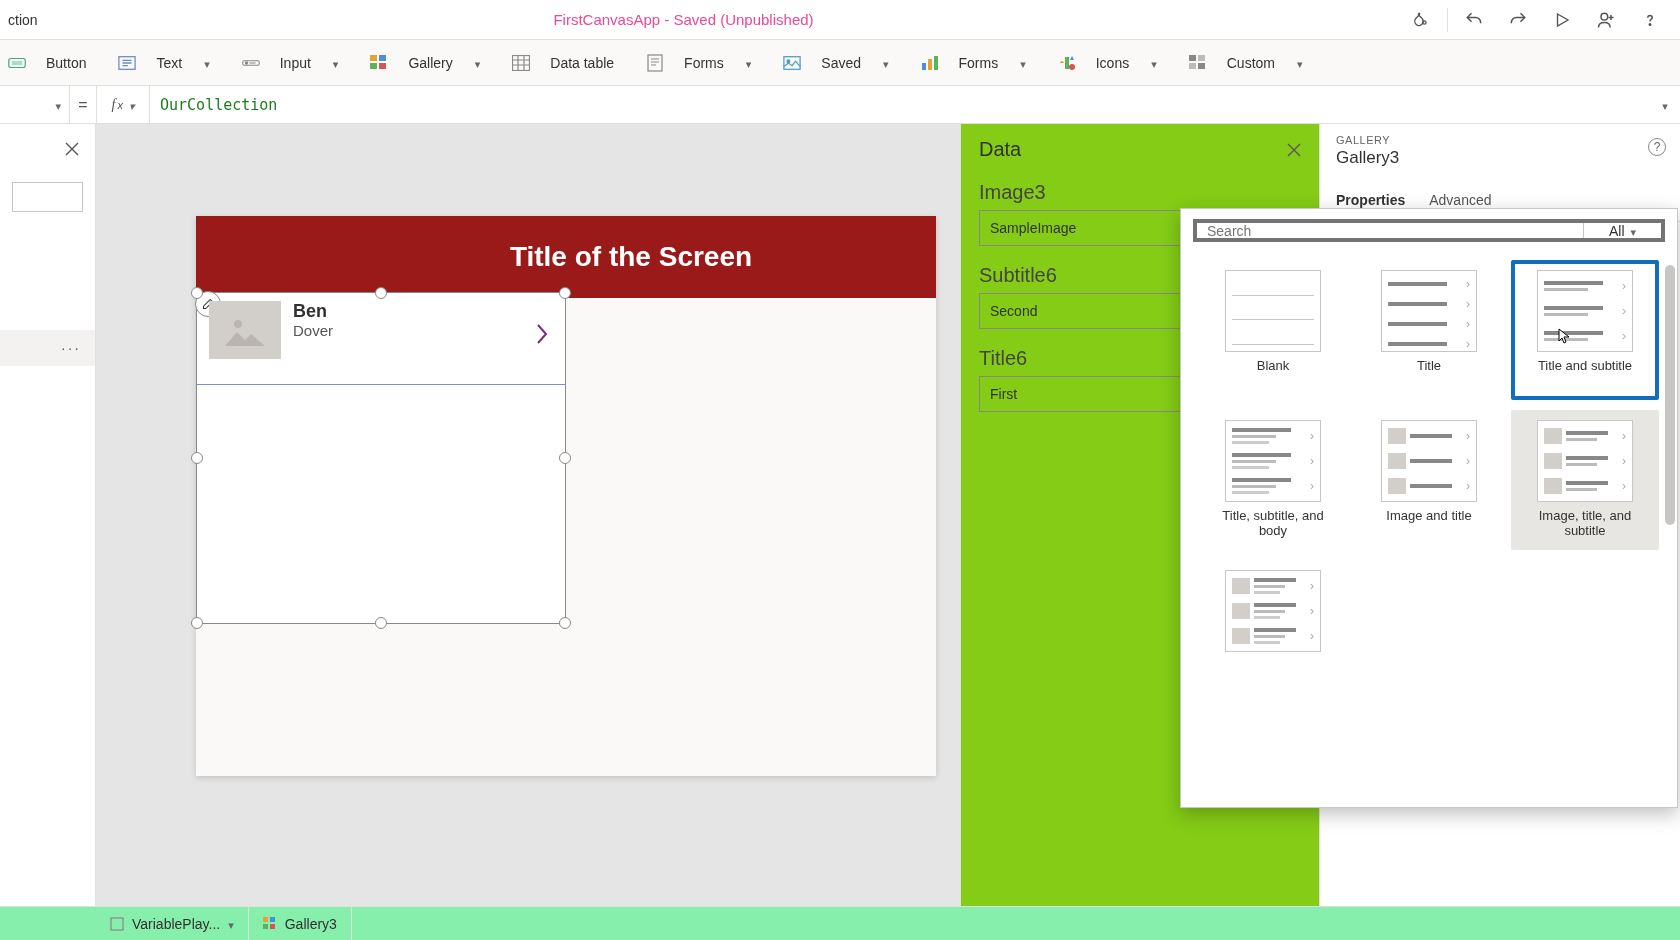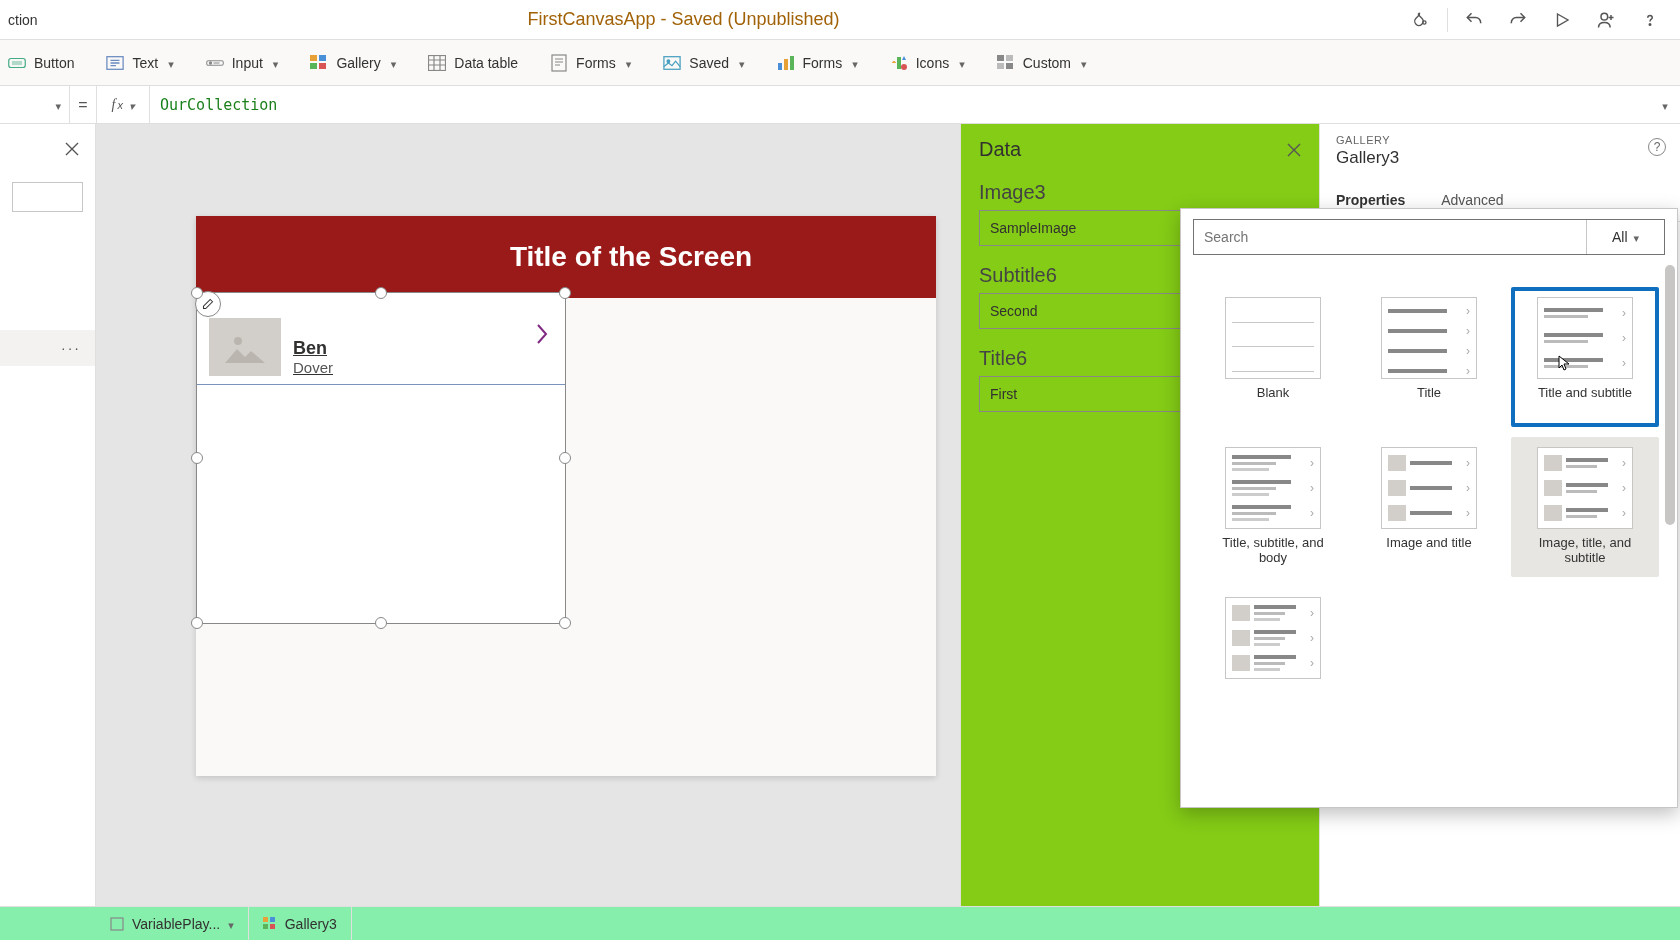--- a/index.html
+++ b/index.html
@@ -13,28 +13,28 @@
     --header-red: #9a1a1a;
     --purple: #7f2982;
     --blue-highlight: #106ebe;
   }
   * { box-sizing: border-box; }
   html,body { margin:0; padding:0; height:100%; font-family: "Segoe UI", Arial, sans-serif; font-size:14px; color:var(--text); background:#fff; overflow:hidden;}
   
   
   .titlebar { height:40px; display:flex; align-items:center; border-bottom:1px solid var(--border); padding:0 8px;}
   .titlebar .left { width:60px; font-size:14px; color:#333; }
-  .titlebar .center { flex:1; text-align:center; color:#a16207; font-size:18px; padding-right:100px;}
+  .titlebar .center { flex:1; text-align:center; color:#ec4899; font-size:15px; padding-right:100px;}
   .titlebar .right { display:flex; gap:0;}
   .titlebar .right .tbtn { width:44px; height:40px; display:flex; align-items:center; justify-content:center; cursor:pointer; color:#555;}
   .titlebar .right .sep { width:1px; background:var(--border); margin:8px 4px;}
   
   
   .ribbon { height:46px; background:var(--ribbon-bg); border-bottom:1px solid var(--border); display:flex; align-items:center; padding:0 6px; gap:28px;}
-  .ribbon .item { display:flex; align-items:center; gap:8px; color:#333; cursor:pointer; padding:4px 2px;}
+  .ribbon .item { display:flex; align-items:center; gap:20px; color:#333; cursor:pointer; padding:4px 2px;}
   .ribbon .item .icn { width:18px; height:18px; display:flex; align-items:center; justify-content:center; color:#666;}
   .ribbon .item .chev { margin-left:2px; color:#666;}
   
   
   .formula { height:38px; display:flex; align-items:center; border-bottom:1px solid var(--border);}
   .formula .propsel { width:70px; height:38px; display:flex; align-items:center; justify-content:flex-end; padding-right:8px; border-right:1px solid var(--border);}
   .formula .eq { width:26px; text-align:center; font-size:16px; color:#555;}
   .formula .fx { width:54px; display:flex; align-items:center; gap:2px; color:#555; font-style:italic; border-left:1px solid var(--border); border-right:1px solid var(--border); height:100%; justify-content:center;}
   .formula .input { flex:1; padding:0 10px; color:#1a7f1a; font-family: Consolas, monospace; font-size:15px;}
   .formula .expand { width:30px; text-align:center; color:#666;}
@@ -46,51 +46,51 @@
   .treepane .close { height:50px; display:flex; align-items:center; justify-content:flex-end; padding-right:16px; color:#555; cursor:pointer;}
   .treepane .slot { margin:8px 12px; height:30px; border:1px solid #c8c6c4; background:#fff;}
   .treepane .row { height:36px; display:flex; align-items:center; justify-content:flex-end; padding-right:14px; margin-top:110px; background:#f3f2f1;}
   .treepane .row .dots { letter-spacing:2px; color:#555;}
   
   .canvaswrap { flex:1; position:relative; background:var(--canvas-bg); overflow:hidden;}
   .canvas { position:absolute; left:100px; top:92px; width:740px; height:560px; background:#faf9f8; box-shadow: 0 2px 6px rgba(0,0,0,0.15);}
   .canvas .apphdr { height:82px; background:var(--header-red); color:#fff; display:flex; align-items:center; justify-content:center; font-size:28px; font-weight:700; padding-right:0;}
   
   .gallery { position:absolute; left:0; top:76px; width:370px; height:332px; border:1px solid #888; background:#fff;}
-  .gallery .grow { height:92px; border-bottom:1px solid #7a93bc; display:flex; align-items:flex-end; padding:8px 12px; gap:12px; position:relative;text-decoration:underline;}
+  .gallery .grow { height:92px; border-bottom:1px solid #7a93bc; display:flex; align-items:flex-start; padding:8px 12px; gap:12px; position:relative;}
   .gallery .grow .img { width:72px; height:58px; background:#d2cfca; display:flex; align-items:center; justify-content:center;}
   .gallery .grow .txt .t1 { font-weight:600; font-size:18px;}
   .gallery .grow .txt .t2 { font-size:15px; color:#555;}
   .gallery .grow .nx { position:absolute; right:16px; top:30px; color:var(--purple); font-size:20px;}
   .pencil { position:absolute; left:-2px; top:-2px; width:26px; height:26px; border-radius:50%; background:#fff; border:1px solid #888; display:flex; align-items:center; justify-content:center; font-size:13px;}
   .handle { position:absolute; width:12px; height:12px; background:#fff; border:1px solid #888; border-radius:50%;}
   
   .midpane { width:360px; border-left:1px solid var(--border); border-right:1px solid var(--border); background:#84cc16; padding:14px 18px;}
   .midpane .hdr { display:flex; align-items:center; justify-content:space-between; margin-bottom:20px;}
   .midpane .hdr .ttl { font-size:20px; font-weight:400;}
   .midpane .lbl { font-size:20px; color:#444; margin-top:18px; margin-bottom:6px;}
   .midpane .sel { border:1px solid #8a8886; height:36px; display:flex; align-items:center; justify-content:space-between; padding:0 10px; cursor:pointer;}
   .midpane .sel .chev { color:#666;}
   .midpane .cutoff { width:300px; overflow:hidden;}
   
   .rightpane { width:360px; background:#fff; position:relative;}
   .rightpane .top { padding:10px 16px 0 16px;}
   .rightpane .top .cat { font-size:11px; letter-spacing:0.5px; color:#666; text-transform:uppercase;}
   .rightpane .top .name { font-size:17px; margin-top:2px; font-weight:400;}
   .rightpane .top .help { position:absolute; right:14px; top:14px; width:18px; height:18px; border:1.2px solid #888; border-radius:50%; display:flex; align-items:center; justify-content:center; font-size:12px; color:#666;}
-  .rightpane .tabs { display:flex; gap:36px; margin-top:16px; border-bottom:1px solid var(--border); padding:0 16px;}
+  .rightpane .tabs { display:flex; gap:24px; margin-top:16px; border-bottom:1px solid var(--border); padding:0 16px;}
   .rightpane .tabs .tab { padding:8px 0 10px 0; font-size:14px; color:#555; cursor:pointer;}
   .rightpane .tabs .tab.active { color:#333; font-weight:600; border-bottom:3px solid var(--purple);}
   .rightpane .body { padding:12px 16px;}
   .rightpane .body .line { display:flex; align-items:center; justify-content:space-between; height:38px;}
   .rightpane .body .line .val { border:1px solid transparent; padding:4px 6px; display:flex; align-items:center; gap:10px; cursor:pointer; min-width:160px; justify-content:space-between;}
   
   
   .flyout { position:absolute; left:-140px; top:84px; width:498px; height:600px; background:#fff; border:1px solid #c8c6c4; box-shadow:0 6px 18px rgba(0,0,0,0.25); padding:10px 12px;}
-  .flyout .srch { display:flex; border:1px solid #737373; height:36px; margin-bottom:32px;}
+  .flyout .srch { display:flex; border:4px solid #737373; height:23px; margin-bottom:18px;}
   .flyout .srch input { flex:1; border:none; outline:none; padding:0 10px; font-size:14px;}
   .flyout .srch .filter { width:78px; border-left:1px solid #c8c6c4; display:flex; align-items:center; justify-content:center; gap:6px; cursor:pointer;}
   .flyout .sect { font-size:17px; font-weight:400; margin:6px 4px 10px 14px;}
   .flyout .grid { display:grid; grid-template-columns: repeat(3, 1fr); gap:10px 8px; padding:0 6px;}
   .flyout .card { display:flex; flex-direction:column; align-items:center; gap:6px; padding:6px; border:4px solid transparent; cursor:pointer; border-radius:2px;}
   .flyout .card.selected { background:#e8e6e3;}
   .flyout .card.highlight { border-color: var(--blue-highlight); }
   .flyout .card .thumb { width:96px; height:82px; border:1px solid #c8c6c4; background:#fff; padding:6px; display:flex; flex-direction:column; gap:6px;}
   .flyout .card .cap { font-size:13px; text-align:center; color:#333; min-height:32px;}
   .flyout .scrollbar { position:absolute; right:2px; top:56px; width:10px; height:260px; background:#c8c6c4; border-radius:5px;}

